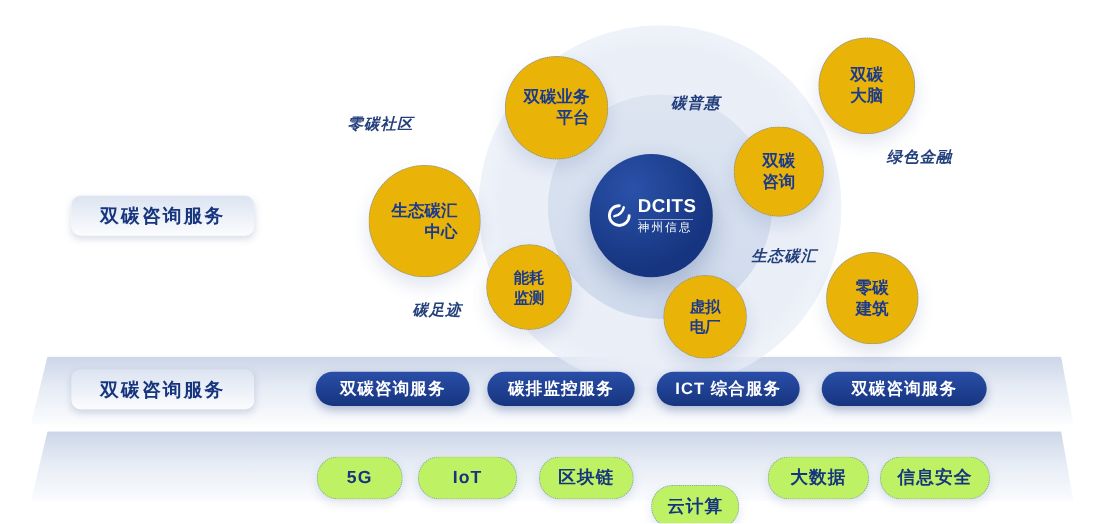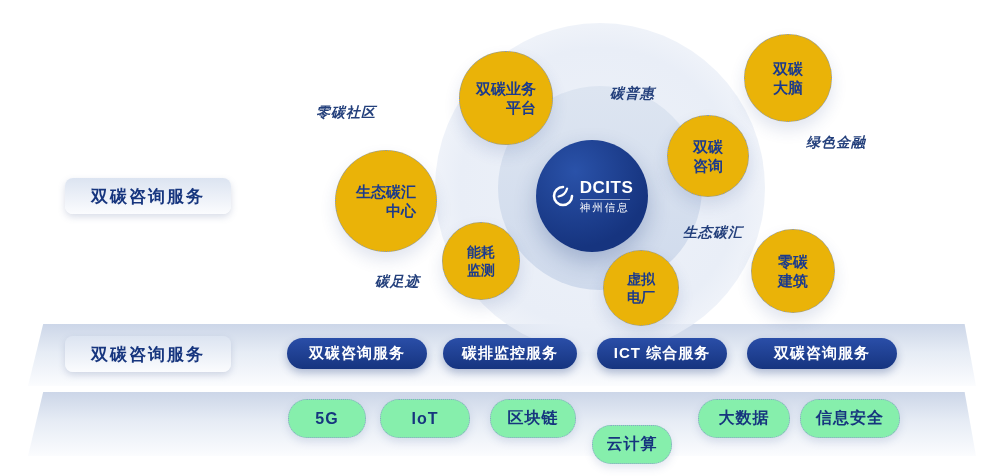--- a/index.html
+++ b/index.html
@@ -77,22 +77,22 @@
     color:#ffffff;font-weight:bold;font-size:15px;letter-spacing:1px;
     display:flex;align-items:center;justify-content:center;
     box-shadow:0 4px 9px rgba(20,50,120,.30);
   }
   .sp1{left:287px;width:140px;}
   .sp2{left:443px;width:134px;}
   .sp3{left:597px;width:130px;}
   .sp4{left:747px;width:150px;}
   
   .pill-light{
-    position:absolute;top:399px;height:37px;border-radius:19px;
-    background:#86efac;border:1.5px dotted #8aa0c9;
+    position:absolute;top:415px;height:37px;border-radius:19px;
+    background:#bef264;border:1.5px dotted #8aa0c9;
     color:#16357e;font-weight:bold;font-size:16px;letter-spacing:1px;
     display:flex;align-items:center;justify-content:center;
     box-shadow:0 4px 9px rgba(60,90,150,.15);
   }
   .ip1{left:288px;width:76px;}
   .ip2{left:380px;width:88px;}
   .ip3{left:490px;width:84px;}
   .ip4{left:592px;width:78px;margin-top:26px;}
   .ip5{left:698px;width:90px;}
   .ip6{left:800px;width:98px;}

